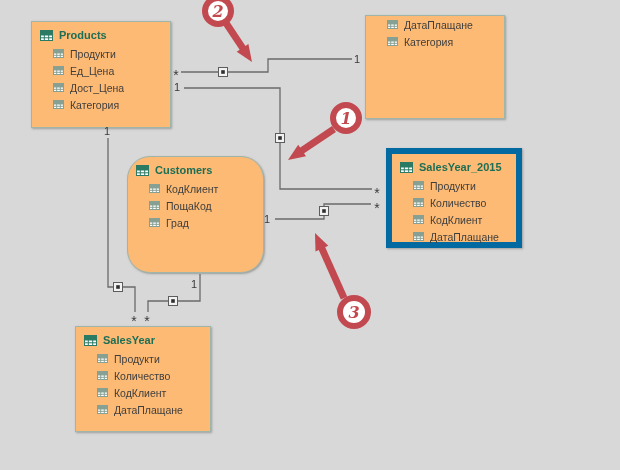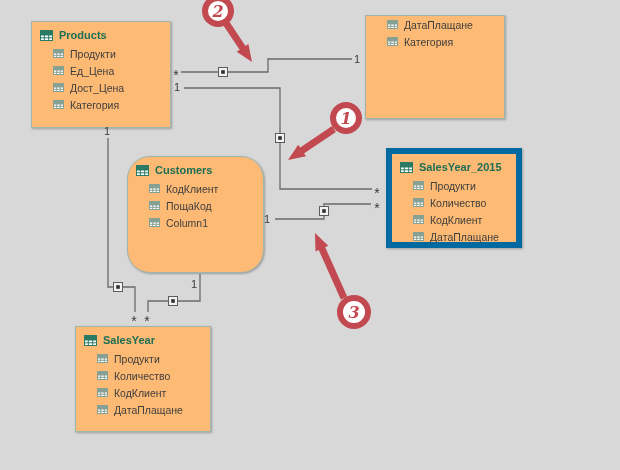--- a/index.html
+++ b/index.html
@@ -128,21 +128,21 @@
         <span class="field-label" data-interactable="false">ПощаКод</span>
       </div>
       <div class="field-row" data-interactable="true">
         <svg width="11" height="9" viewBox="0 0 11 9" data-interactable="false" style="flex:none">
     <rect x="0.5" y="0.5" width="10" height="8" fill="#ffffff" stroke="#87a094"></rect>
     <rect x="0.5" y="0.5" width="10" height="3.5" fill="#87a094" stroke="#87a094"></rect>
     <line x1="3.7" y1="3.5" x2="3.7" y2="9" stroke="#87a094"></line>
     <line x1="7.3" y1="3.5" x2="7.3" y2="9" stroke="#87a094"></line>
     <line x1="0" y1="6.3" x2="11" y2="6.3" stroke="#87a094"></line>
   </svg>
-        <span class="field-label" data-interactable="false">Column1</span>
+        <span class="field-label" data-interactable="false">Град</span>
       </div>
     </div>
     <div class="table-box highlighted" data-interactable="true" style="left: 386px; top: 148px; width: 136px; height: 100px;">
       <div class="table-header" data-interactable="true">
         <svg width="13" height="11" viewBox="0 0 13 11" data-interactable="false" style="flex:none">
     <rect x="0.5" y="0.5" width="12" height="10" fill="#ffffff" stroke="#2a7a64"></rect>
     <rect x="0.5" y="0.5" width="12" height="4.5" fill="#2a7a64" stroke="#2a7a64"></rect>
     <line x1="4.3" y1="4.5" x2="4.3" y2="11" stroke="#2a7a64"></line>
     <line x1="8.7" y1="4.5" x2="8.7" y2="11" stroke="#2a7a64"></line>
     <line x1="0" y1="7.8" x2="13" y2="7.8" stroke="#2a7a64"></line>

